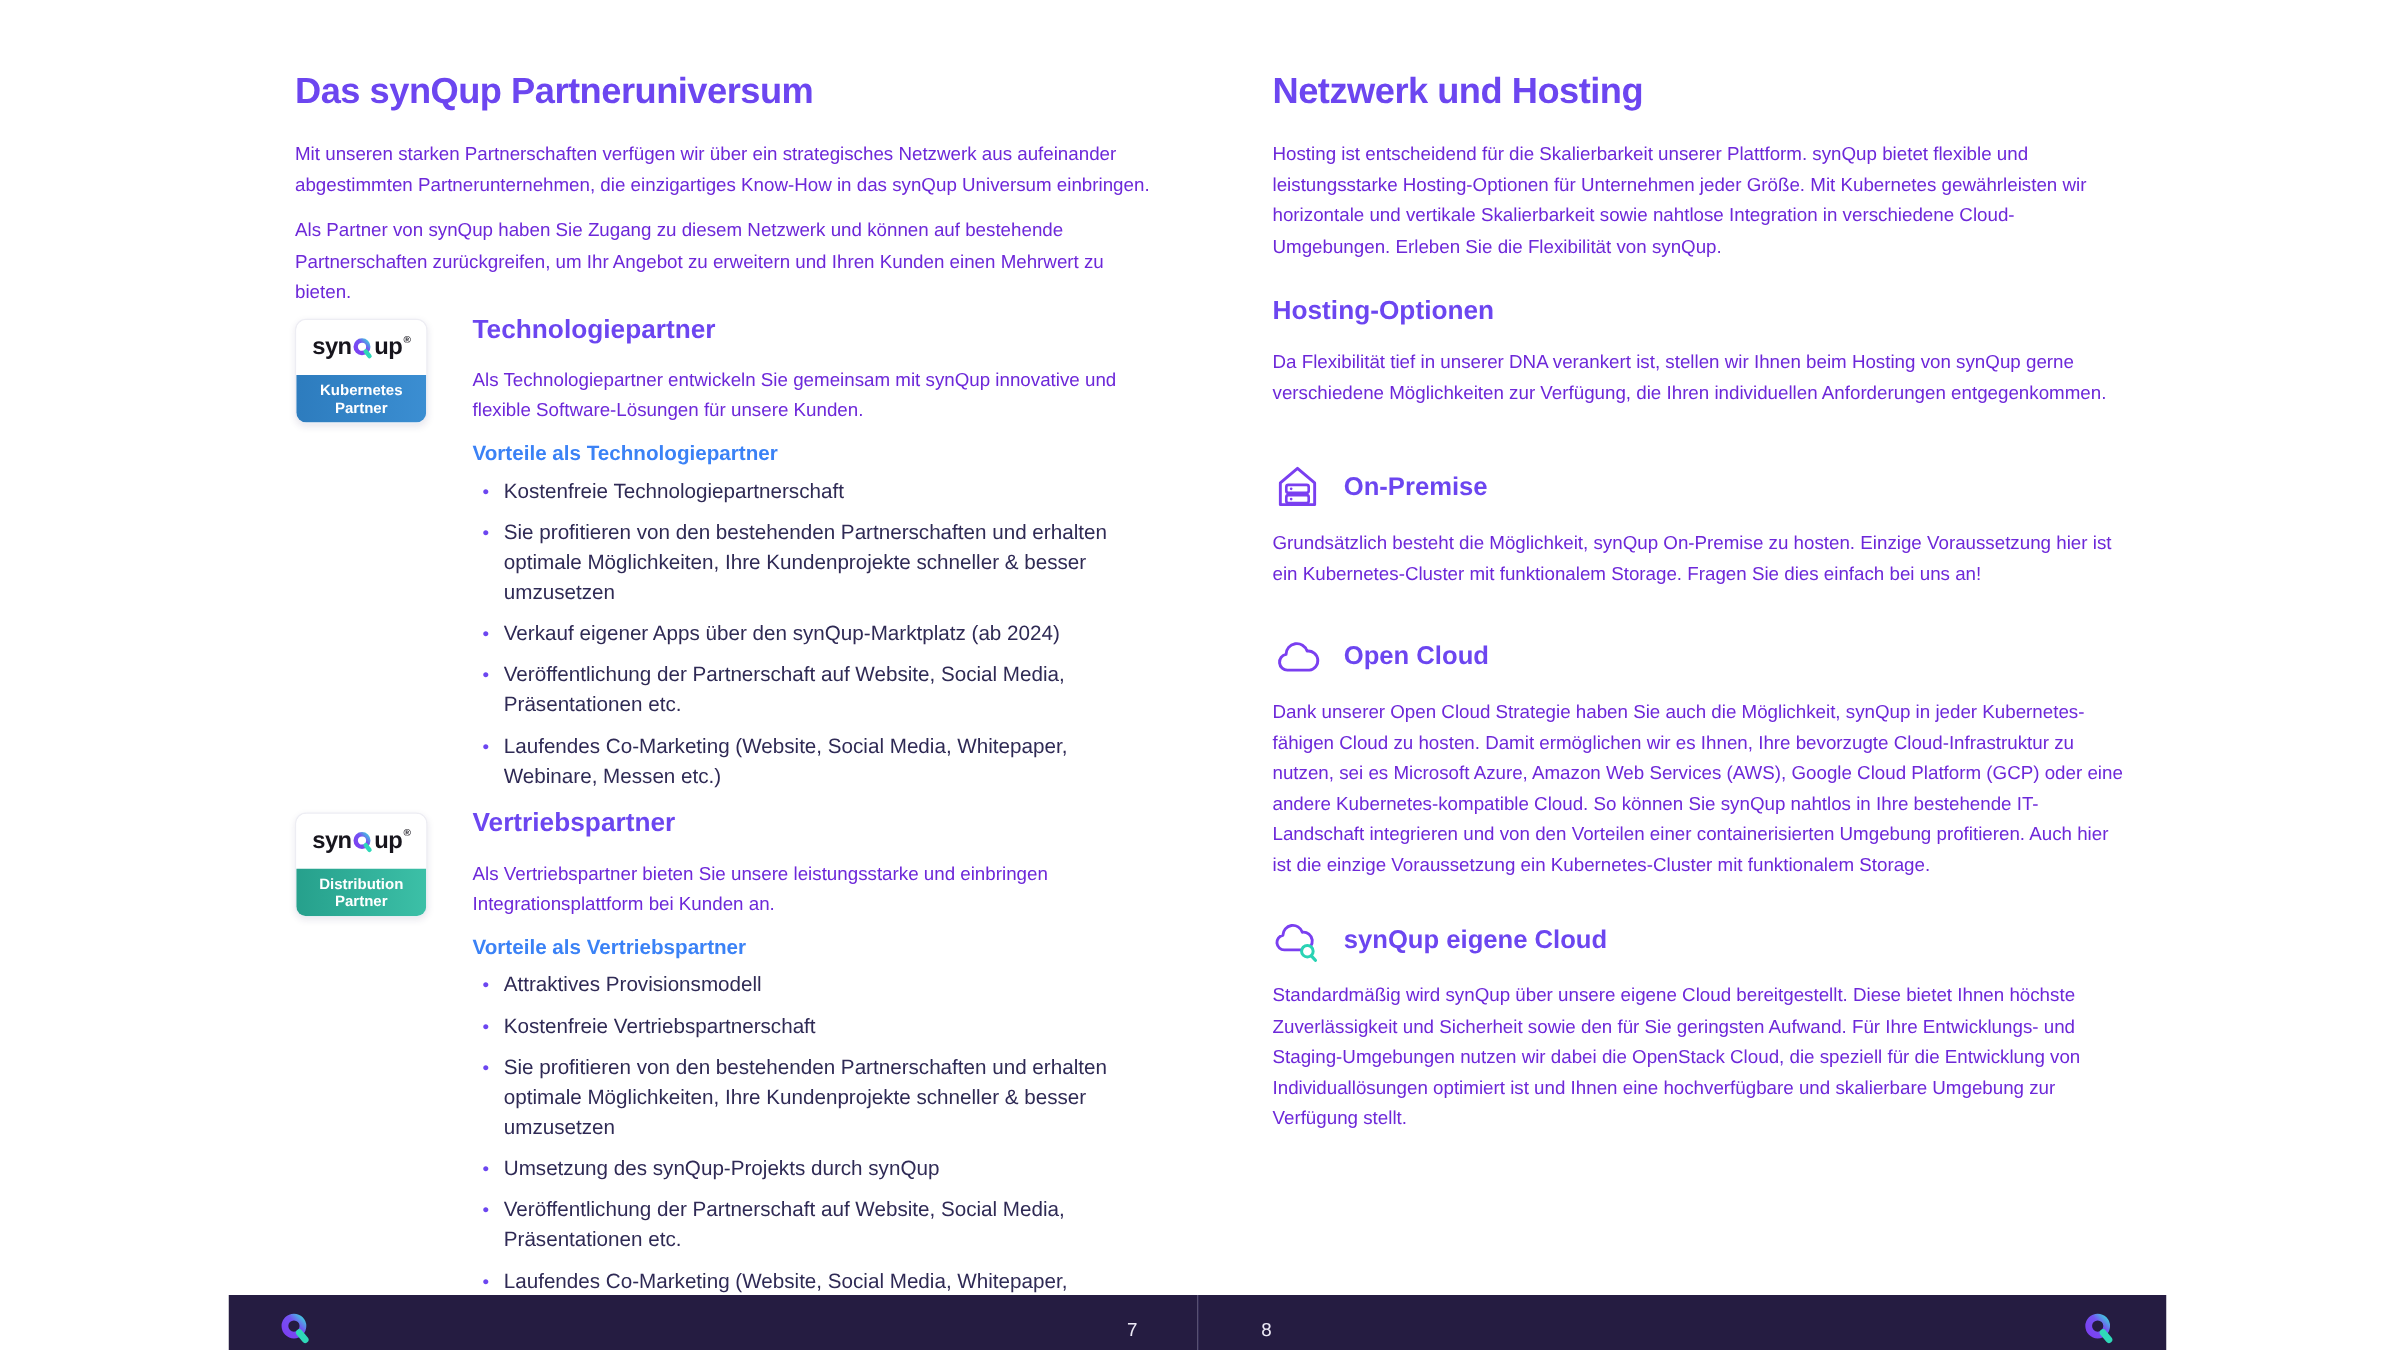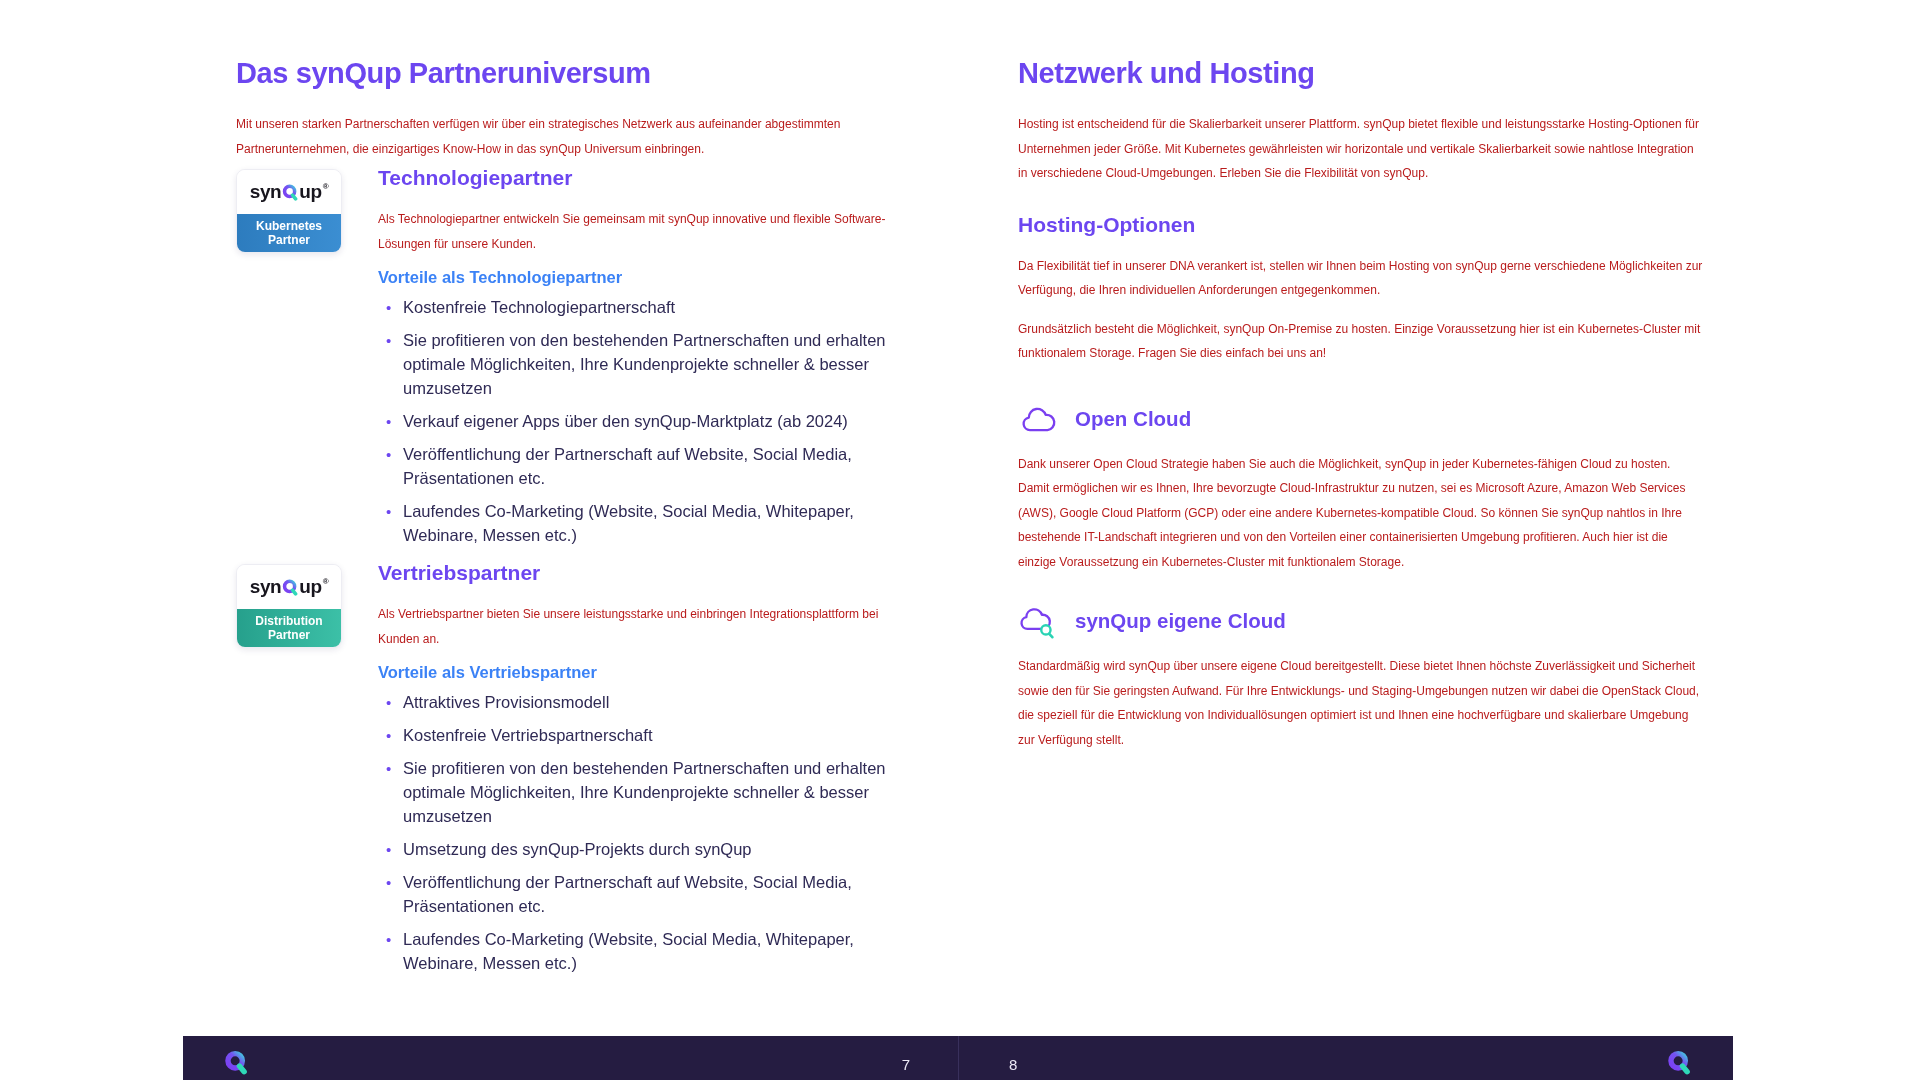--- a/index.html
+++ b/index.html
@@ -5,21 +5,21 @@
   * { margin:0; padding:0; box-sizing:border-box; }
   html,body { width:1919px; height:1080px; background:#ffffff;
     font-family:"Liberation Sans", sans-serif; color:#2f2a55; overflow:hidden; }
   .spread { position:absolute; left:183px; top:12px; width:1550px; height:1080px; display:flex; }
   .page { position:relative; width:775px; height:1080px; background:#ffffff; }
   .page-inner-left  { padding:30px 38px 0 53px; }
   .page-inner-right { padding:30px 30px 0 60px; }
 
   .doc-title { margin-top:14px; font-size:29px; line-height:34px; font-weight:bold;
     color:#6c46f0; letter-spacing:-0.4px; }
-  .body-text { font-size:12px; line-height:24.5px; color:#b91c1c; }
+  .body-text { font-size:15px; line-height:24.5px; color:#6d28d9; }
   .p1 { margin-top:22px; }
   .p2 { margin-top:12px; }
 
   
   .partner-section { display:flex; margin-top:4px; }
   .badge-col { width:142px; flex:0 0 142px; padding-top:4px; }
   .partner-badge { width:106px; border-radius:9px; overflow:hidden; background:#ffffff;
     border:1px solid #ededf3; box-shadow:0 2px 6px rgba(40,30,90,.10); }
   .badge-top { height:44px; display:flex; align-items:center; justify-content:center; background:#fff; }
   .wordmark { font-size:19px; font-weight:bold; color:#17151d; letter-spacing:-0.4px;
@@ -70,20 +70,21 @@
     </linearGradient>
   </defs>
 </svg>
 
 <div class="spread">
 
   <div class="page">
     <div class="page-inner-left">
       <h1 class="doc-title">Das synQup Partneruniversum</h1>
       <p class="body-text p1">Mit unseren starken Partnerschaften verfügen wir über ein strategisches Netzwerk aus aufeinander abgestimmten Partnerunternehmen, die einzigartiges Know-How in das synQup Universum einbringen.</p>
+      <p class="body-text p2">Als Partner von synQup haben Sie Zugang zu diesem Netzwerk und können auf bestehende Partnerschaften zurückgreifen, um Ihr Angebot zu erweitern und Ihren Kunden einen Mehrwert zu bieten.</p>
 
       <div class="partner-section">
         <div class="badge-col">
           <div class="partner-badge">
             <div class="badge-top">
               <span class="wordmark">
                 <span>syn</span>
                   <svg width="16" height="18" viewBox="0 0 20 22" style="margin:0 1px; transform:translateY(1px);">
                     <circle cx="9.5" cy="9" r="6.3" fill="none" stroke="url(#qgrad)" stroke-width="4.4"></circle>
                     <line x1="13.2" y1="13.6" x2="17" y2="18.4" stroke="#2fd8b8" stroke-width="4.4" stroke-linecap="round"></line>
@@ -152,20 +153,32 @@
   </div>
 
   <div class="page">
     <div class="page-inner-right">
       <h1 class="doc-title">Netzwerk und Hosting</h1>
       <p class="body-text p1">Hosting ist entscheidend für die Skalierbarkeit unserer Plattform. synQup bietet flexible und leistungsstarke Hosting-Optionen für Unternehmen jeder Größe. Mit Kubernetes gewährleisten wir horizontale und vertikale Skalierbarkeit sowie nahtlose Integration in verschiedene Cloud-Umgebungen. Erleben Sie die Flexibilität von synQup.</p>
 
       <h2 class="sub-heading">Hosting-Optionen</h2>
       <p class="body-text sub-text">Da Flexibilität tief in unserer DNA verankert ist, stellen wir Ihnen beim Hosting von synQup gerne verschiedene Möglichkeiten zur Verfügung, die Ihren individuellen Anforderungen entgegenkommen.</p>
 
+      <div class="option-head oh-1">
+        <span class="icon-box">
+          <svg width="38" height="38" viewBox="0 0 36 36">
+            <path d="M5 14.5 L18 3.5 L31 14.5 V31 H5 Z" fill="none" stroke="#7a3ff0" stroke-width="2.2" stroke-linejoin="round"></path>
+            <rect x="9.5" y="16" width="17" height="6" rx="1.6" fill="none" stroke="#7a3ff0" stroke-width="2"></rect>
+            <rect x="9.5" y="23.8" width="17" height="6" rx="1.6" fill="none" stroke="#7a3ff0" stroke-width="2"></rect>
+            <circle cx="13.2" cy="19" r="1" fill="#7a3ff0"></circle>
+            <circle cx="13.2" cy="26.8" r="1" fill="#7a3ff0"></circle>
+          </svg>
+        </span>
+        <span class="option-title">On-Premise</span>
+      </div>
       <p class="body-text option-text">Grundsätzlich besteht die Möglichkeit, synQup On-Premise zu hosten. Einzige Voraussetzung hier ist ein Kubernetes-Cluster mit funktionalem Storage. Fragen Sie dies einfach bei uns an!</p>
 
       <div class="option-head oh-2">
         <span class="icon-box">
           <svg width="38" height="34" viewBox="0 0 36 32">
             <path d="M27 26.5H10.5a6 6 0 0 1-1.2-11.9 8.2 8.2 0 0 1 16-2.5 6.2 6.2 0 0 1 1.7 14.4z" fill="none" stroke="#7a3ff0" stroke-width="2.2" stroke-linejoin="round" stroke-linecap="round"></path>
           </svg>
         </span>
         <span class="option-title">Open Cloud</span>
       </div>

